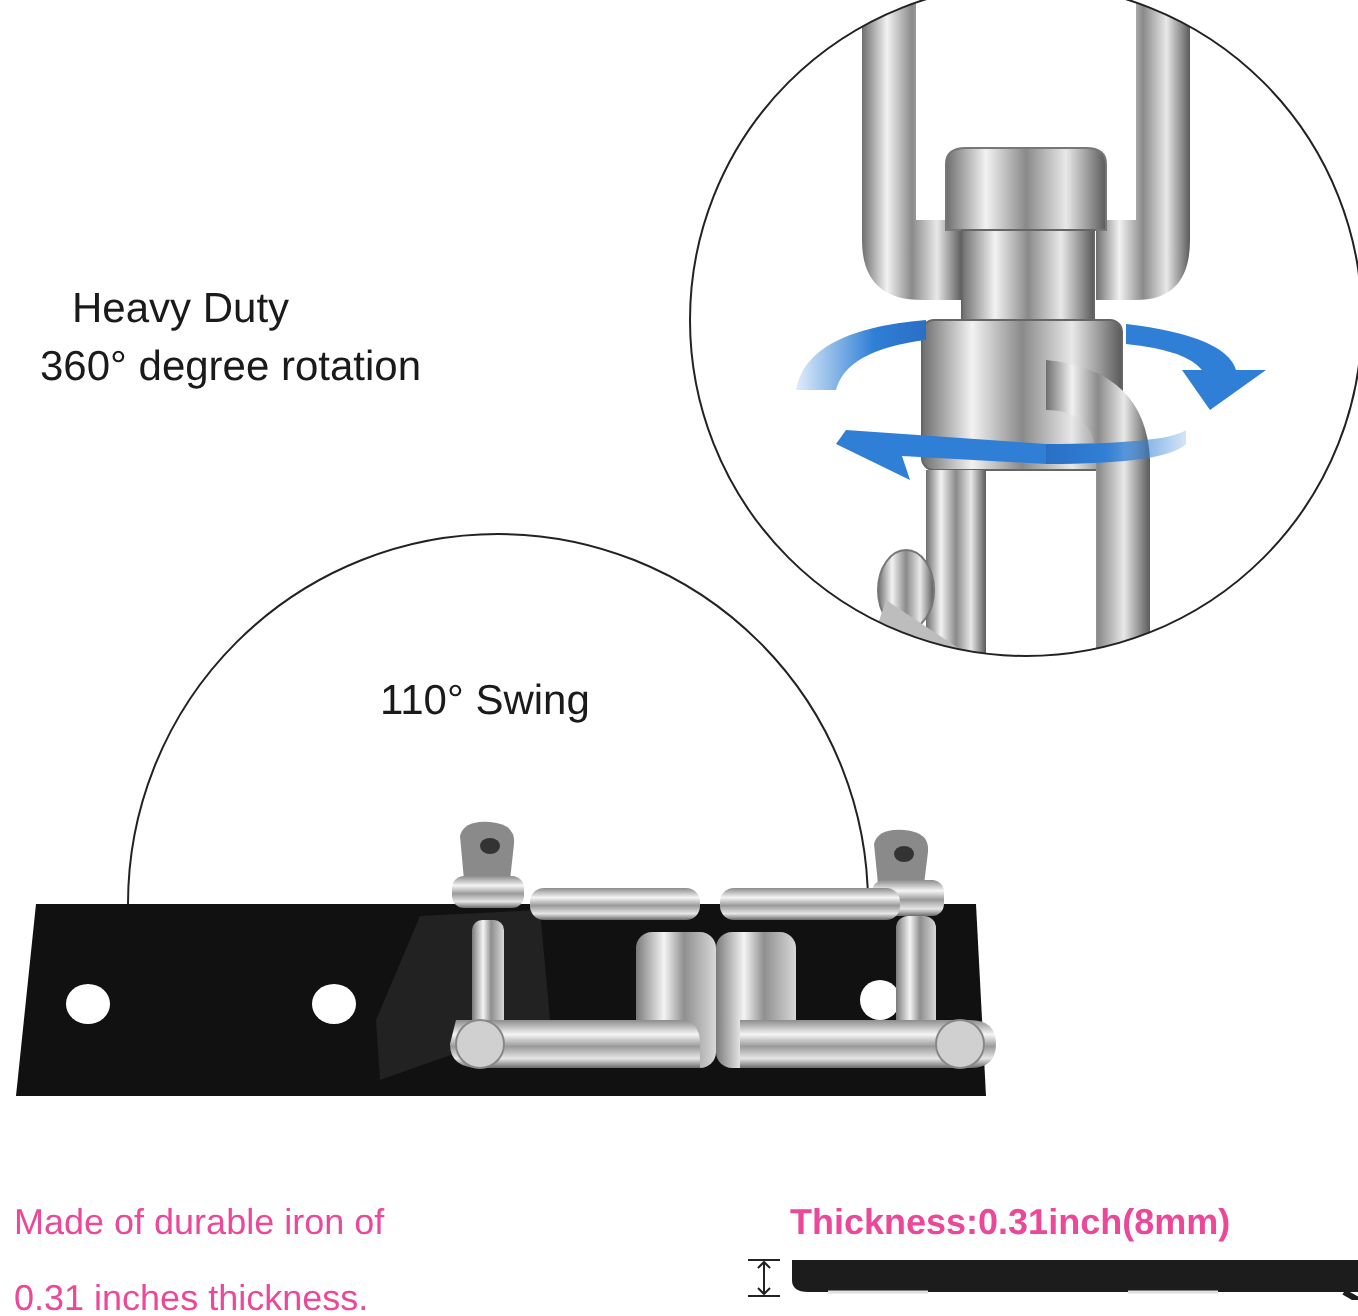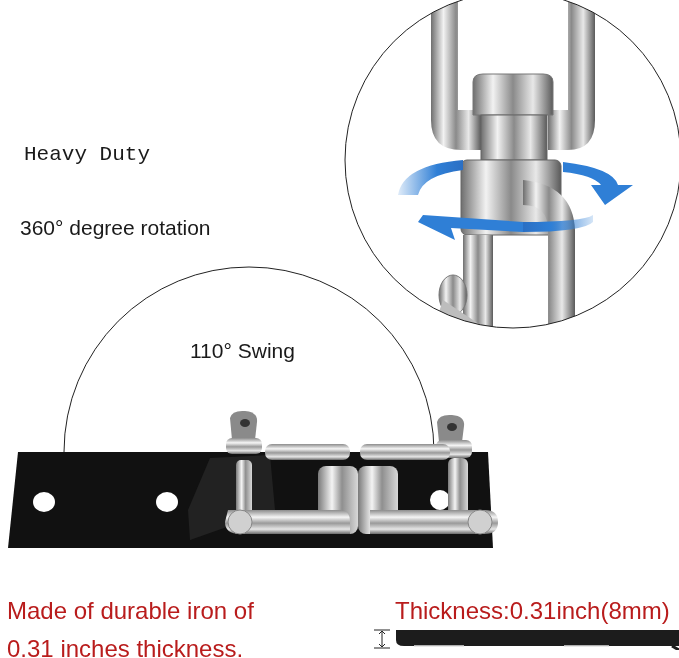--- a/index.html
+++ b/index.html
@@ -1,20 +1,20 @@
 <!DOCTYPE html>
 <html><head>
 <meta charset="utf-8">
 <style>
   html, body { margin:0; padding:0; background:#ffffff; }
   body { width:679px; height:658px; position:relative; overflow:hidden;
          font-family:"Liberation Sans", "DejaVu Sans", sans-serif; color:#111; }
   .abs { position:absolute; }
   .txt { font-size:21px; line-height:29px; white-space:nowrap; color:#1a1a1a; }
-  .txt-sm { font-size:24px; line-height:22px; white-space:nowrap; color:#b91c1c; }
+  .txt-sm { font-size:18px; line-height:22px; white-space:nowrap; color:#ec4899; }
   svg { display:block; }
 </style>
 </head>
 <body>
 
 <div class="abs" style="left:343px; top:0; width:336px; height:340px;">
   <svg width="336" height="340" viewBox="0 0 336 340">
     <defs>
       <clipPath id="cc">
           <circle cx="170" cy="160" r="168"></circle>
@@ -58,22 +58,22 @@
         <path d="M55 195 Q60 165 120 160 L120 170 Q80 175 75 195 Z" fill="url(#blueL)"></path>
         <path d="M220 162 Q270 168 275 185 L290 185 L262 205 L248 185 L258 185 Q250 175 220 172 Z" fill="#2f7fd6"></path>
         <path d="M80 215 L180 222 L180 232 L108 228 L112 240 L75 222 Z" fill="#2f7fd6"></path>
         <path d="M180 222 Q240 222 250 215 L250 222 Q240 232 180 232 Z" fill="url(#blueR)"></path>
       </g>
     </g>
     <circle cx="170" cy="160" r="168" fill="none" stroke="#222" stroke-width="1"></circle>
   </svg>
 </div>
 
-<div class="abs txt" style="left:24px; top:140px;font-family:Liberation Mono, monospace;">Heavy Duty</div>
-<div class="abs txt" style="left:20px; top:169px;margin-top:44px;">360° degree rotation</div>
+<div class="abs txt" style="left:36px; top:140px;">Heavy Duty</div>
+<div class="abs txt" style="left:20px; top:169px;">360° degree rotation</div>
 
 <div class="abs" style="left:60px; top:252px; width:380px; height:200px;">
   <svg width="380" height="200" viewBox="0 0 380 200">
     <path d="M4 200 A185 185 0 0 1 374 200" fill="none" stroke="#222" stroke-width="1"></path>
   </svg>
 </div>
 <div class="abs txt" style="left:190px; top:336px;">110° Swing</div>
 
 <div class="abs" style="left:0; top:400px; width:679px; height:150px;">
   <svg width="679" height="150" viewBox="0 0 679 150">
@@ -120,21 +120,21 @@
     <path d="M228 110 L340 110 Q350 110 350 122 L350 134 L240 134 Q225 134 225 122 Z" fill="url(#chrome2)"></path>
     <path d="M370 110 L485 110 Q498 110 498 122 Q498 134 485 134 L370 134 Z" fill="url(#chrome2)"></path>
     <ellipse cx="240" cy="122" rx="12" ry="12" fill="#d0d0d0" stroke="#888"></ellipse>
     <ellipse cx="480" cy="122" rx="12" ry="12" fill="#d0d0d0" stroke="#888"></ellipse>
   </svg>
 </div>
 
 <div class="abs txt-sm" style="left:7px; top:600px;">Made of durable iron of</div>
 <div class="abs txt-sm" style="left:7px; top:638px;">0.31 inches thickness.</div>
 
-<div class="abs txt-sm" style="left:395px; top:600px;">Thickness:0.31inch(8mm)</div>
+<div class="abs txt-sm" style="left:395px; top:600px;font-weight:bold;">Thickness:0.31inch(8mm)</div>
 
 <div class="abs" style="left:372px; top:628px; width:20px; height:24px;">
   <svg width="20" height="24" viewBox="0 0 20 24">
     <line x1="2" y1="2" x2="18" y2="2" stroke="#222" stroke-width="1"></line>
     <line x1="2" y1="20" x2="18" y2="20" stroke="#222" stroke-width="1"></line>
     <line x1="10" y1="3" x2="10" y2="19" stroke="#222" stroke-width="1"></line>
     <path d="M7 6 L10 3 L13 6" fill="none" stroke="#222" stroke-width="1"></path>
     <path d="M7 16 L10 19 L13 16" fill="none" stroke="#222" stroke-width="1"></path>
   </svg>
 </div>

